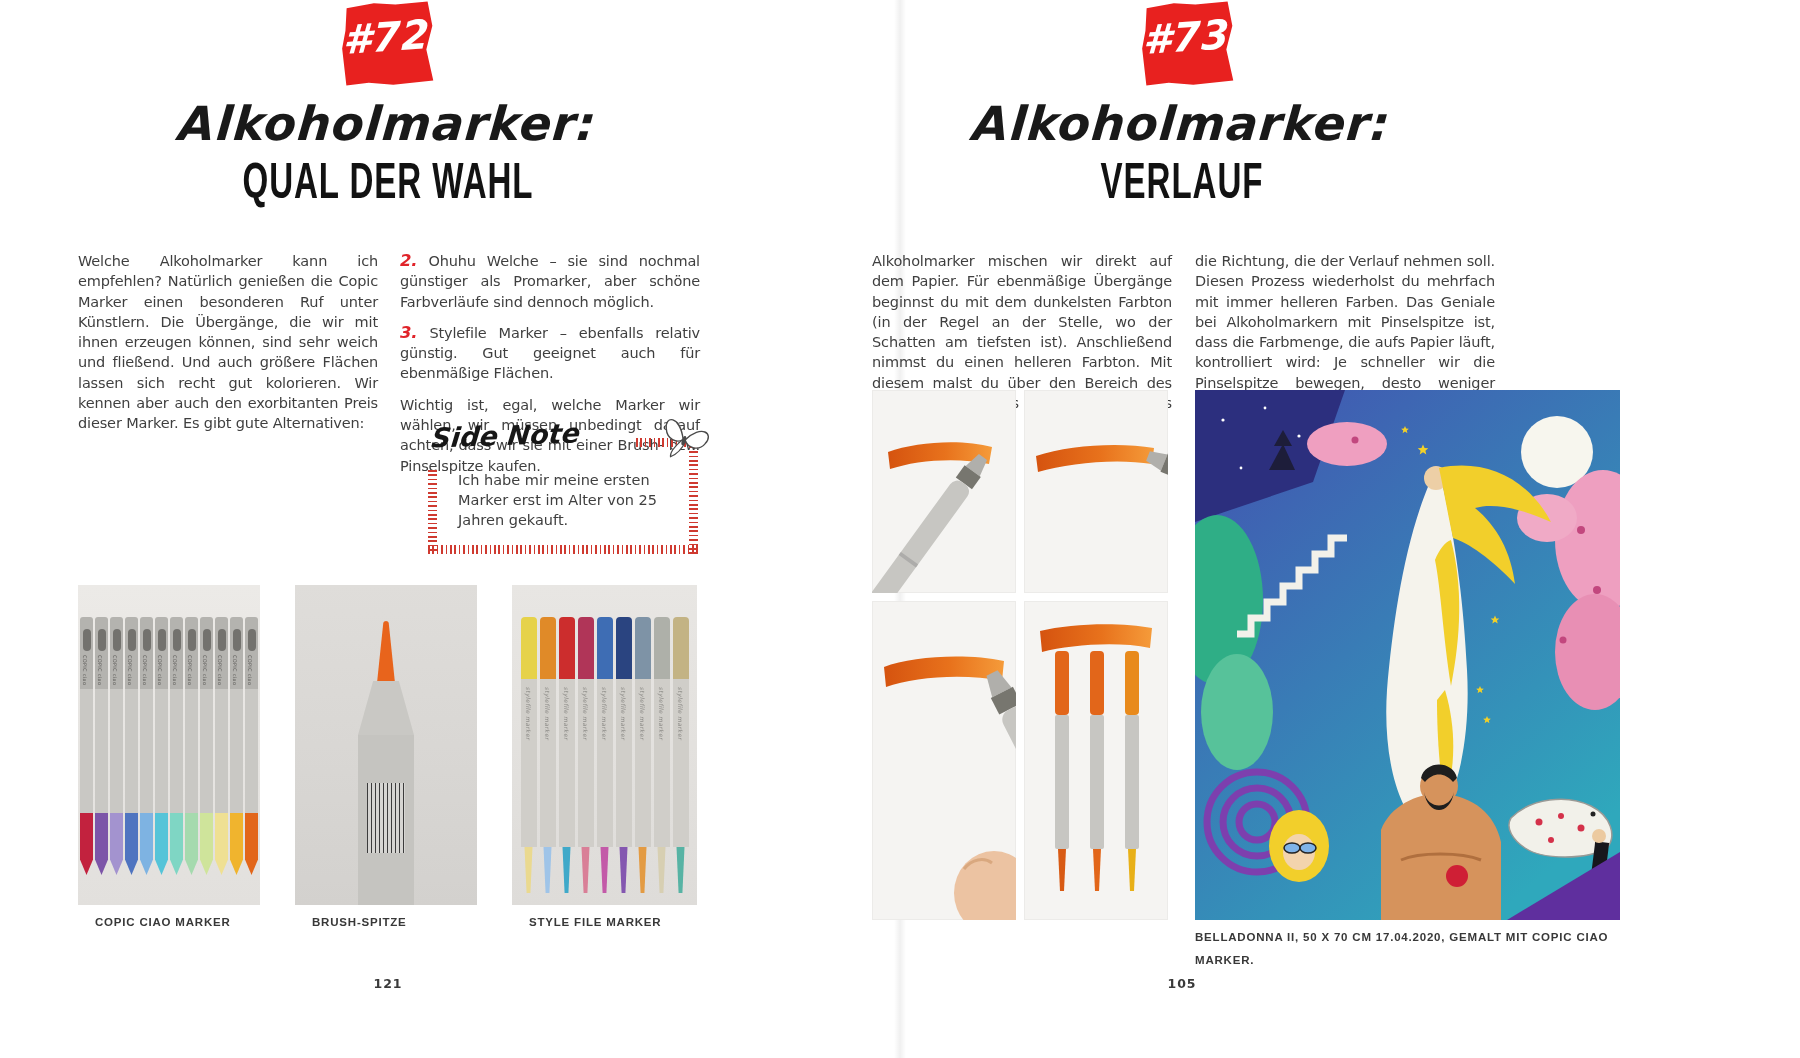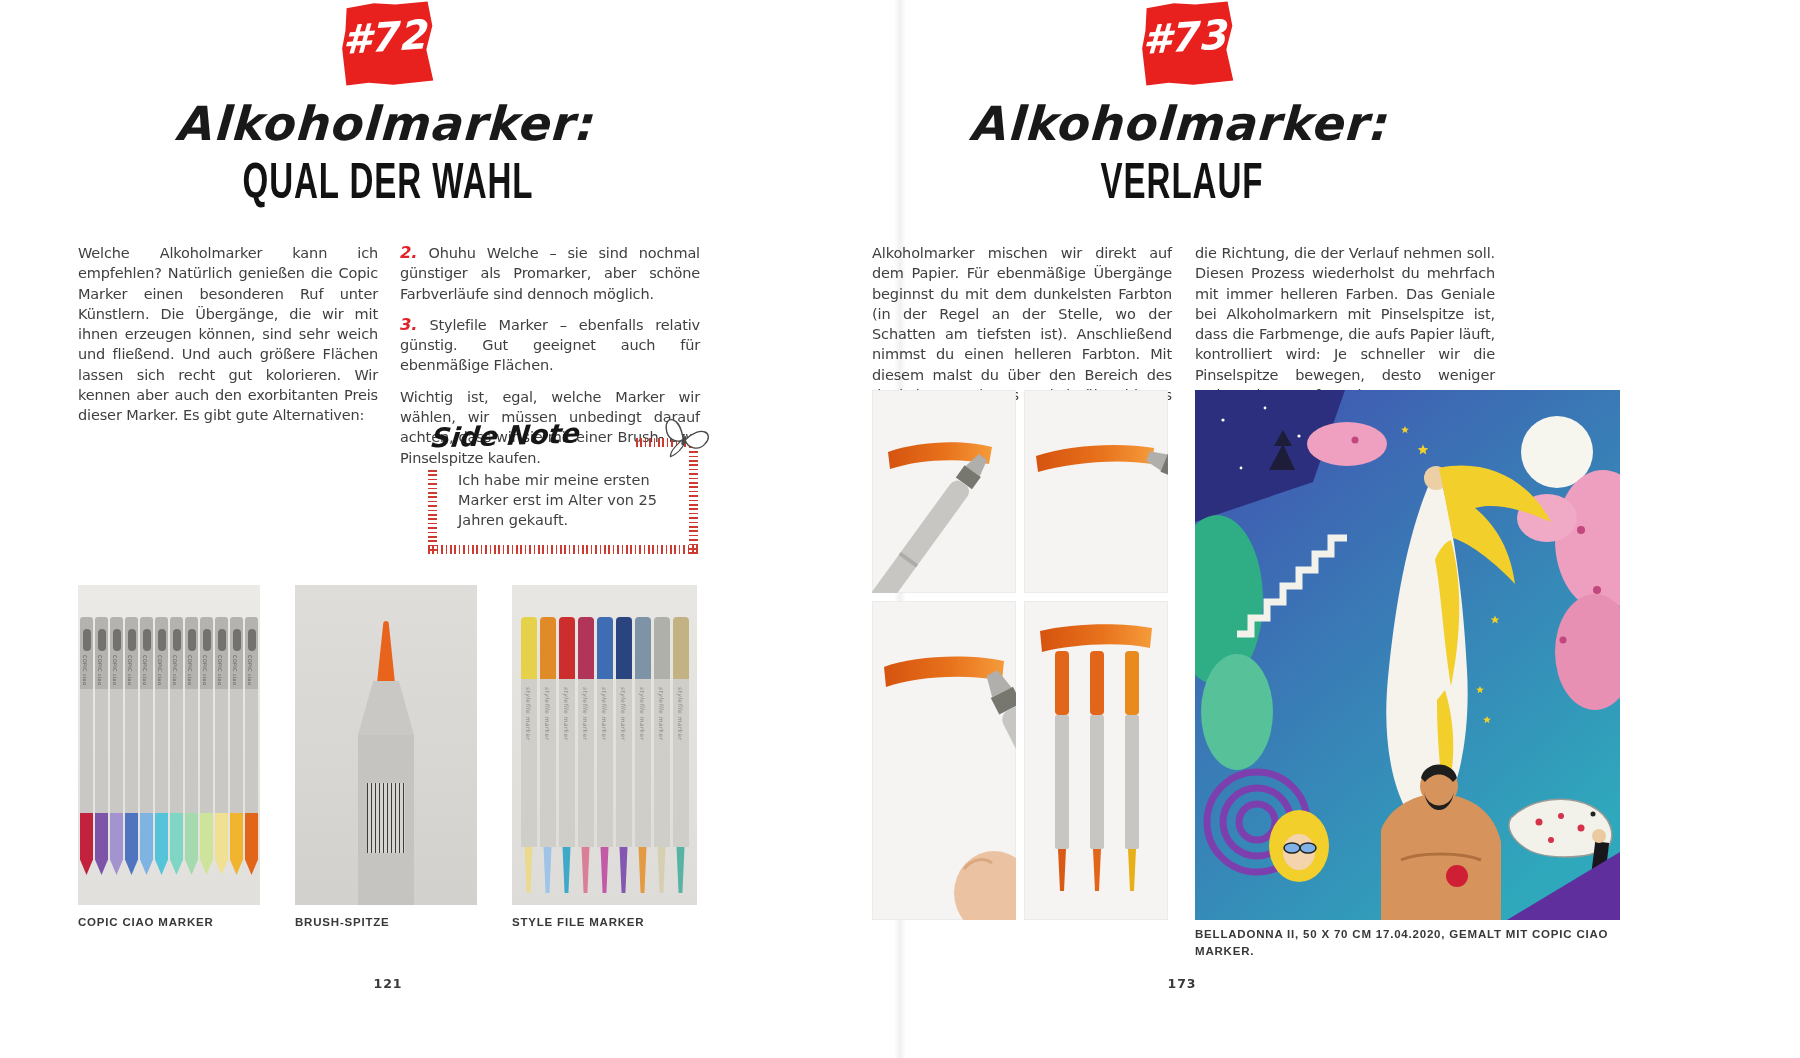--- a/index.html
+++ b/index.html
@@ -19,21 +19,21 @@
   .title-wrap{position:absolute;width:700px;text-align:center;}
   .script-title{font-style:italic;font-weight:800;font-size:47px;color:#191919;
                 transform:skewX(-5deg);letter-spacing:1px;line-height:1;}
   .block-title{margin-top:10px;font-family:"Liberation Sans",sans-serif;font-weight:900;
                font-size:36px;color:#121212;letter-spacing:1px;
                transform:scale(.92,1.38);transform-origin:top center;line-height:1;}
 
   
   .col{position:absolute;width:300px;font-size:14.5px;line-height:20.3px;
        text-align:justify;letter-spacing:-0.15px;hyphens:auto;}
-  .col p{margin:0 0 11px 0;}
+  .col p{margin:8px 0 11px 0;}
   .num-red{color:#e0242a;font-weight:800;font-style:italic;font-size:16.5px;}
 
   
   .sidenote{position:absolute;left:428px;top:446px;width:270px;height:108px;}
   .sn-heading{position:absolute;left:4px;top:-26px;font-style:italic;font-weight:800;
               font-size:27px;color:#161616;transform:skewX(-8deg) rotate(-2deg);white-space:nowrap;}
   .hatch-h{position:absolute;height:9px;
            background:repeating-linear-gradient(90deg,#cf3a30 0 1.6px,transparent 1.6px 4.4px);}
   .hatch-v{position:absolute;width:9px;
            background:repeating-linear-gradient(180deg,#cf3a30 0 1.6px,transparent 1.6px 4.4px);}
@@ -68,23 +68,23 @@
   .b-body{position:absolute;left:63px;top:150px;width:56px;bottom:0;background:#c5c4c0;}
   .b-shoulder{position:absolute;left:63px;top:96px;width:56px;height:54px;background:#c9c8c4;
               clip-path:polygon(27% 0,73% 0,100% 100%,0 100%);}
   .b-nib{position:absolute;left:82px;top:36px;width:18px;height:62px;
          clip-path:polygon(36% 0,64% 0,100% 100%,0 100%);border-radius:50% 50% 0 0;}
   .b-code{position:absolute;left:72px;top:198px;width:38px;height:70px;
           background:repeating-linear-gradient(90deg,#3c3c3c 0 1.5px,#d6d5d2 1.5px 4px);}
 
   
   .caption{position:absolute;top:916px;font-size:11.5px;letter-spacing:.8px;color:#383838;
-           font-family:"Liberation Sans",sans-serif;font-weight:600;}
+           font-family:"Liberation Sans",sans-serif;font-weight:600;margin-left:17px;}
   .caption2{position:absolute;left:1195px;top:926px;width:440px;font-size:11.5px;
-            letter-spacing:.8px;line-height:17px;color:#383838;
+            letter-spacing:.8px;line-height:23px;color:#383838;
             font-family:"Liberation Sans",sans-serif;font-weight:600;}
   .pagenum{position:absolute;top:976px;width:620px;text-align:center;font-size:12.5px;
            font-weight:700;letter-spacing:1px;color:#3a3a3a;}
 
   
   .cell{position:absolute;background:#f5f4f2;box-shadow:inset 0 0 0 1px rgba(0,0,0,.035);}
   .c-tl{left:872px;top:390px;width:144px;height:203px;}
   .c-tr{left:1024px;top:390px;width:144px;height:203px;}
   .c-bl{left:872px;top:601px;width:144px;height:319px;}
   .c-br{left:1024px;top:601px;width:144px;height:319px;}
@@ -467,14 +467,14 @@
       </g>
       <g>
         <rect x="398" y="452" width="14" height="42" fill="#17171c" transform="rotate(7 405 470)"></rect>
         <circle cx="404" cy="446" r="7" fill="#eccaa0"></circle>
       </g>
       <polygon points="312,530 425,530 425,462" fill="#5f2f9e"></polygon>
     </svg>
   </div>
 
   <div class="caption2">BELLADONNA II, 50 X 70 CM 17.04.2020, GEMALT MIT COPIC CIAO MARKER.</div>
-  <div class="pagenum" style="left:872px;">173</div>
+  <div class="pagenum" style="left:872px;">105</div>
 </div>
 
 </body></html>

